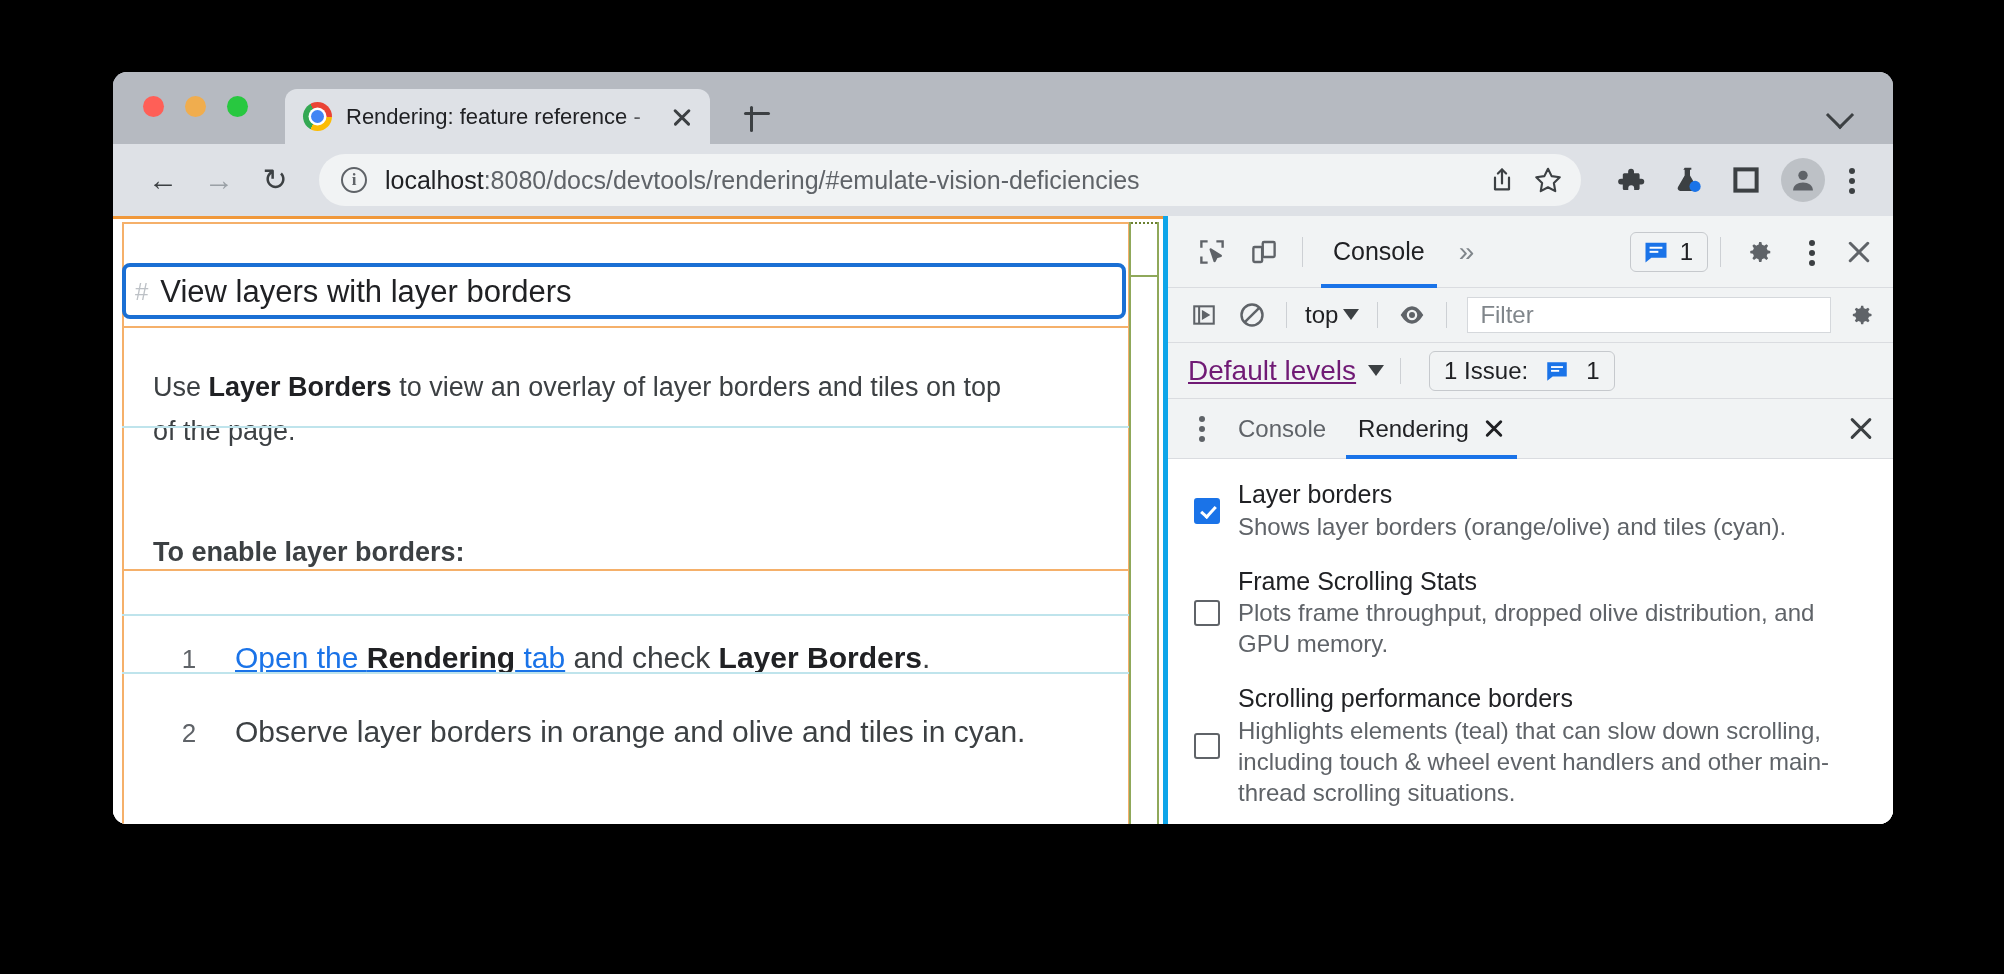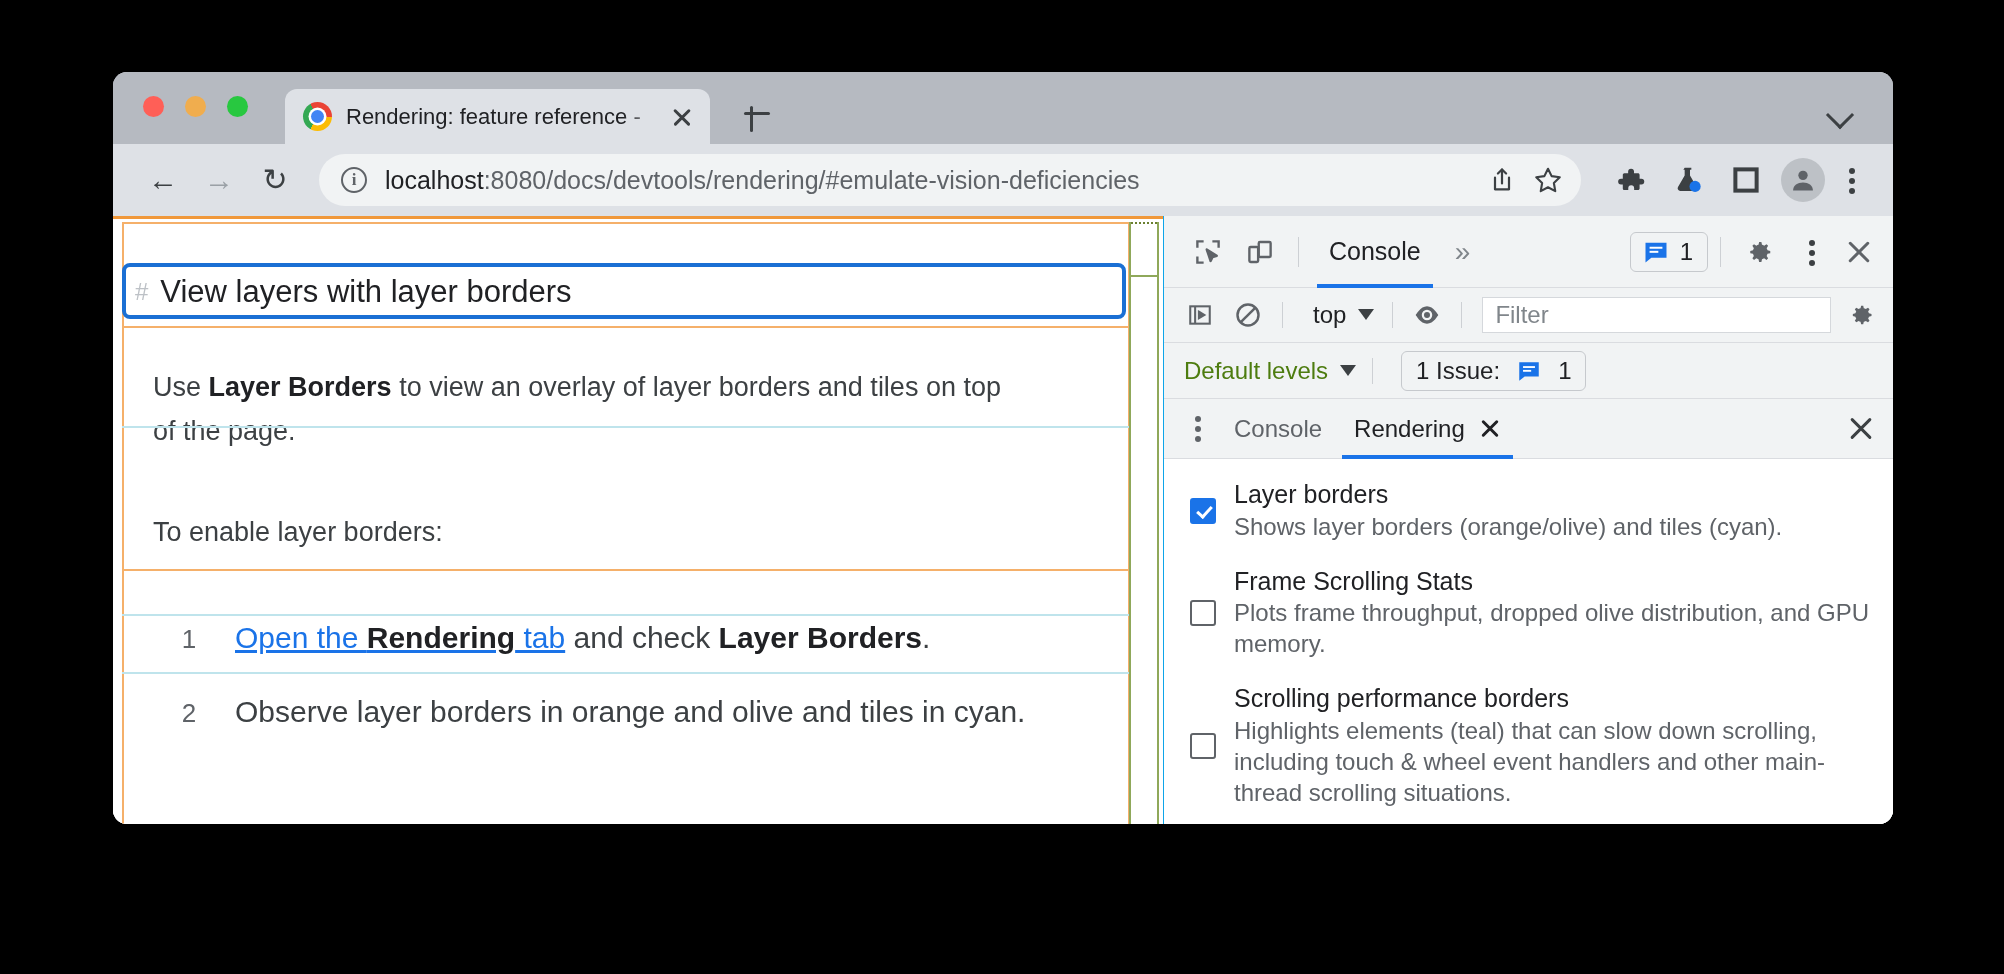--- a/index.html
+++ b/index.html
@@ -192,36 +192,36 @@
     font-size: 31px; color: #202124; font-weight: 400;
     display: flex; align-items: center; gap: 12px;
   }
   .hash { color: #bdc1c6; font-size: 24px; }
 
   .para {
     margin: 56px 0 0 40px; max-width: 860px;
     font-size: 27px; line-height: 1.62; color: #3c4043;
   }
   .para b { font-weight: bold; color: #202124; }
-  .para2 { margin-top: 58px; }
+  .para2 { margin-top: 78px; font-weight: bold; }
 
   .steps { margin: 66px 0 0 60px; }
   .step { display: flex; align-items: baseline; gap: 30px; margin-bottom: 40px; }
   .step-num {
     width: 32px; text-align: center; color: #5f6368; font-size: 26px; flex: 0 0 auto;
   }
   .step-text { font-size: 30px; color: #3c4043; }
   .step-text a { color: #1a73e8; text-decoration: underline; }
   .step-text a b { font-weight: bold; }
   .step-text b { font-weight: bold; color: #202124; }
 
   
   .devtools {
     width: 730px; height: 608px; background: #fff;
-    border-left: 1px solid #0ea5e9;
+    border-left: 5px solid #0ea5e9;
     display: flex; flex-direction: column;
   }
   .dt-toolbar {
     height: 72px; background: #f1f3f4;
     border-bottom: 1px solid #dadce0;
     display: flex; align-items: center; padding: 0 8px 0 18px;
     position: relative;
   }
   .dt-ibtn {
     width: 52px; height: 52px; display: flex;
@@ -250,40 +250,40 @@
   .issue-badge .cnt { font-size: 24px; color: #202124; }
 
   .dt-filterbar {
     height: 56px; background: #f1f3f4;
     border-bottom: 1px solid #dadce0;
     display: flex; align-items: center; padding: 0 8px 0 12px;
   }
   .fb-ibtn { width: 48px; height: 48px; display: flex; align-items: center; justify-content: center; flex: 0 0 auto;}
   .fb-sep { width: 1px; height: 26px; background: #cdd0d4; margin: 0 10px; flex: 0 0 auto;}
   .ctx-select {
-    display: flex; align-items: center; gap: 12px; font-size: 24px;
-    color: #202124; padding: 0 8px; flex: 0 0 auto; margin-left: 12px;
+    display: flex; align-items: center; gap: 5px; font-size: 24px;
+    color: #202124; padding: 0 8px; flex: 0 0 auto;
   }
   .caret { width: 0; height: 0; border-left: 8px solid transparent;
            border-right: 8px solid transparent; border-top: 11px solid #3c4043; }
   .filter-input {
     flex: 1 1 auto; height: 36px; background: #fff;
     border: 1px solid #d5d8dc; margin-left: 10px; margin-right: 6px;
     display: flex; align-items: center; padding: 0 12px;
     font-size: 24px; color: #80868b;
   }
 
   .dt-levelbar {
     height: 58px; background: #f1f3f4;
     border-bottom: 1px solid #dadce0;
     display: flex; align-items: center; padding: 0 14px;
   }
   .levels {
     display: flex; align-items: center; gap: 12px;
-    font-size: 24px; color: #4d7c0f; padding: 0 6px; flex: 0 0 auto;
+    font-size: 28px; color: #701a75; padding: 0 6px; flex: 0 0 auto; text-decoration: underline;
   }
   .issue-pill {
     display: flex; align-items: center; gap: 16px;
     border: 1.5px solid #c6c9cd; border-radius: 6px;
     padding: 5px 14px; margin-left: 18px;
     font-size: 24px; color: #202124; flex: 0 0 auto;
   }
 
   .drawer-tabs {
     height: 60px; background: #f1f3f4;

